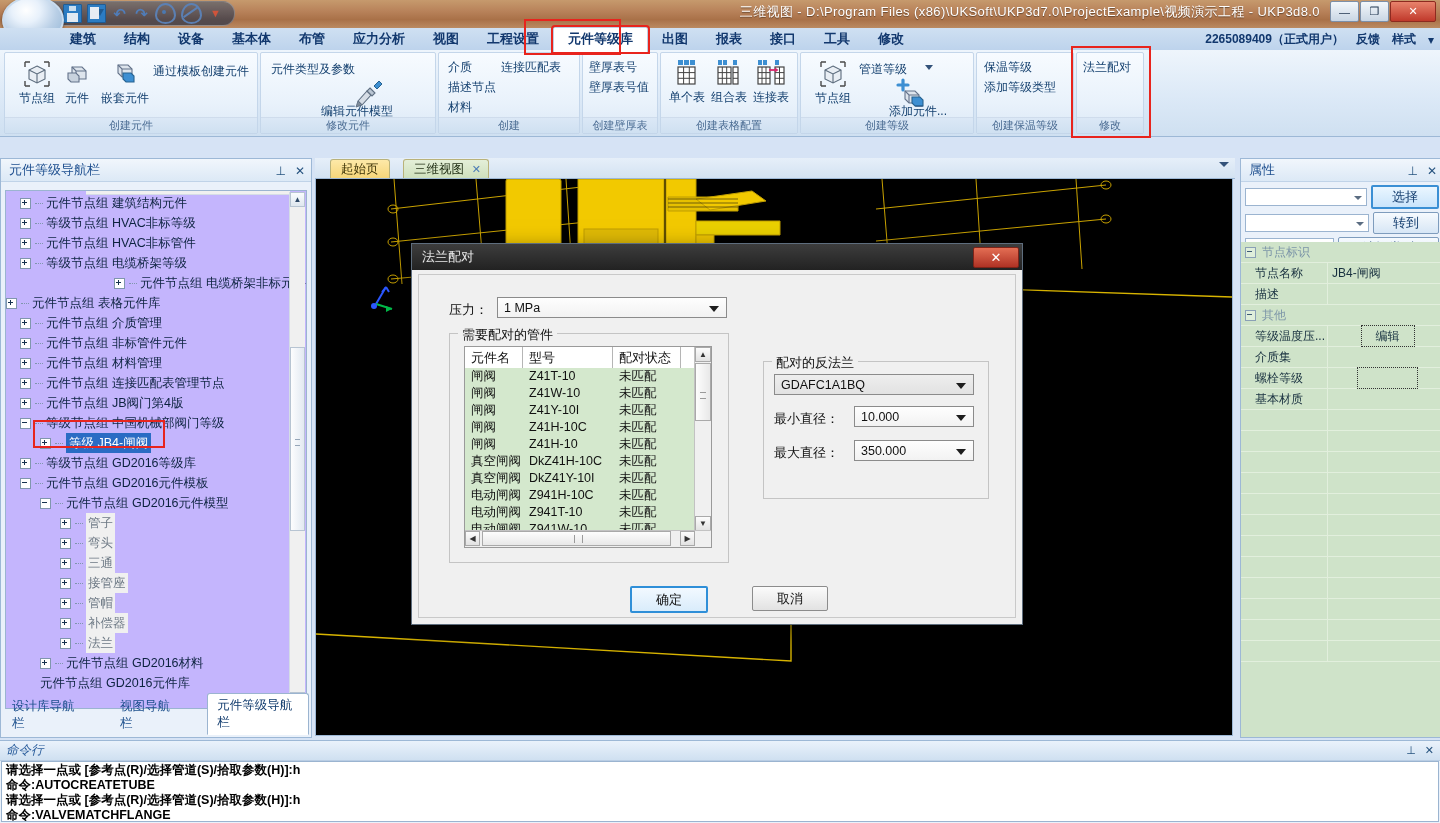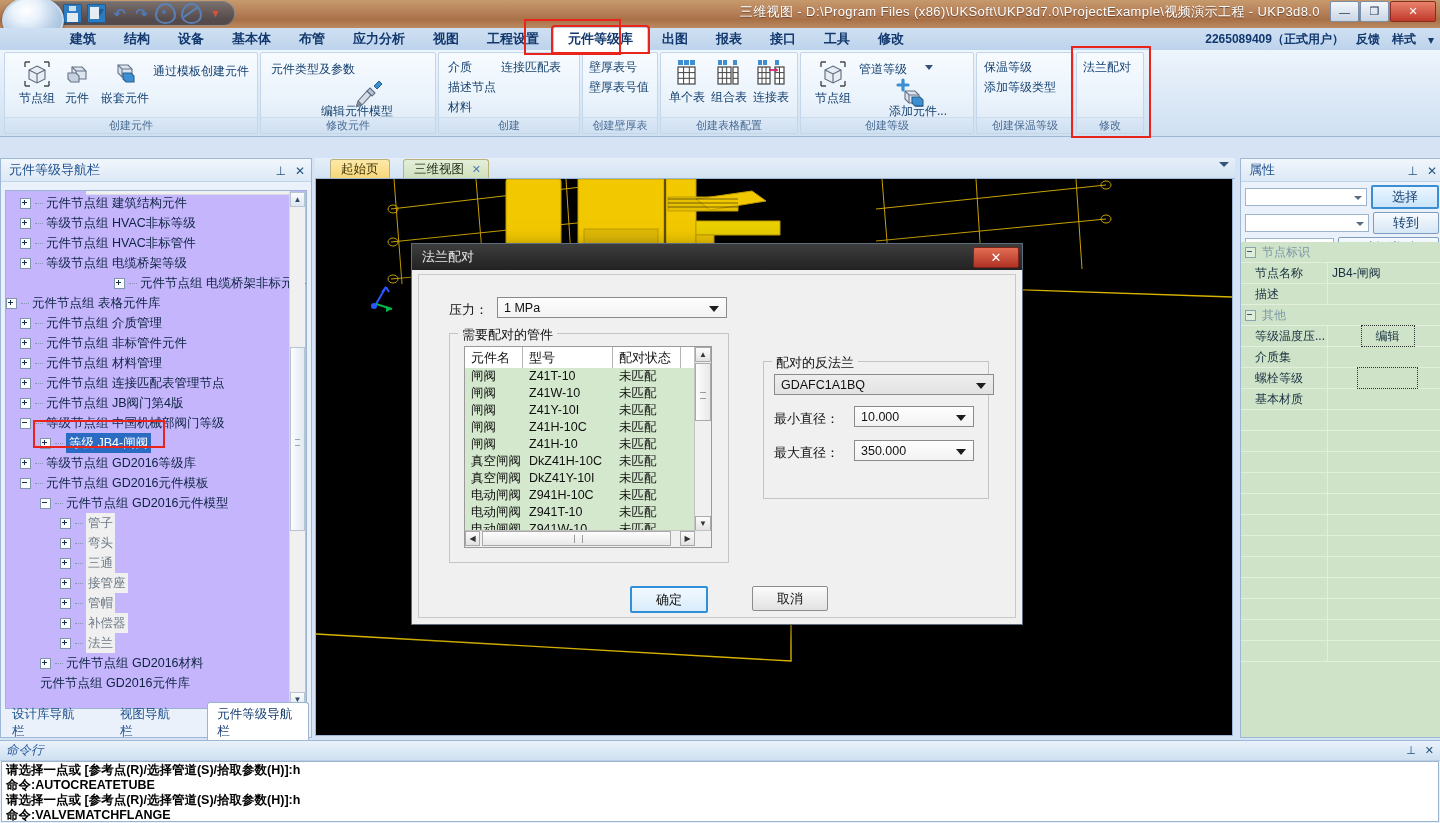--- a/index.html
+++ b/index.html
@@ -124,21 +124,21 @@
   .vscroll{
     position:absolute;right:1px;top:1px;bottom:1px;width:15px;background:#f0f0f0;border-left:1px solid #d3dce6;
   }
   .vscroll .arr{height:15px;background:linear-gradient(180deg,#fafcfe,#dfe7ef);border:1px solid #b7c4d2;
     box-sizing:border-box;text-align:center;font-size:8px;line-height:13px;color:#2f4a68;}
   .vscroll .thumb{position:absolute;left:0;right:0;background:linear-gradient(90deg,#fdfdfe,#e2e9f1);
     border:1px solid #b7c4d2;box-sizing:border-box;}
   .vscroll .thumb:after{content:"";position:absolute;left:4px;right:4px;top:50%;height:5px;
     border-top:1px solid #96a6b8;border-bottom:1px solid #96a6b8;}
   .hscroll-top{position:absolute;left:80px;top:0;right:16px;height:3px;background:#f0f0f0;border-bottom:1px solid #d5dde6;}
-  .ptabs{position:absolute;left:2px;bottom:2px;right:2px;height:24px;display:flex;align-items:center;gap:20px;font-size:12.5px;}
+  .ptabs{position:absolute;left:2px;bottom:2px;right:2px;height:24px;display:flex;align-items:flex-end;gap:20px;font-size:12.5px;}
   .ptab{padding:3px 9px;color:#1c4f8c;}
   .ptab.sel{background:#ffffff;border:1px solid #9bb4d0;border-bottom-color:#fff;border-radius:3px 3px 0 0;color:#123c6e;}
 
   
   .center{
     position:absolute;left:315px;top:158px;width:920px;height:580px;
   }
   .doctabs{
     position:absolute;left:0;top:0;width:920px;height:20px;
     background:linear-gradient(180deg,#e6eff9,#d3e2f2);border-bottom:1px solid #9db8d6;
@@ -855,21 +855,21 @@
           <div class="ghs">
             <div class="arr" style="left:0;">◀</div>
             <div class="thumb"></div>
             <div class="arr" style="right:16px;">▶</div>
           </div>
         </div>
       </div>
 
       <div class="group" style="left:344px;top:86px;width:224px;height:136px;">
         <span class="gcap">配对的反法兰</span>
-        <div class="combo" style="position:absolute;left:10px;top:12px;width:220px;background:linear-gradient(180deg,#eeeeee,#e2e2e2);">
+        <div class="combo" style="position:absolute;left:10px;top:12px;width:200px;background:linear-gradient(180deg,#eeeeee,#e2e2e2);">
           <span>GDAFC1A1BQ</span>
           <span class="cv"></span>
         </div>
         <span class="lbl" style="position:absolute;left:10px;top:48px;">最小直径：</span>
         <div class="combo" style="position:absolute;left:90px;top:44px;width:120px;">
           <span>10.000</span>
           <span class="cv"></span>
         </div>
         <span class="lbl" style="position:absolute;left:10px;top:82px;">最大直径：</span>
         <div class="combo" style="position:absolute;left:90px;top:78px;width:120px;">

